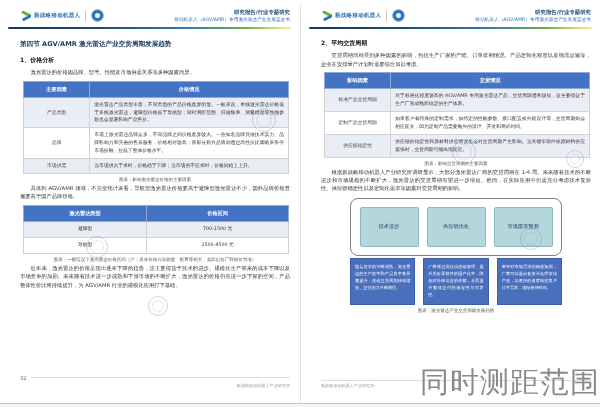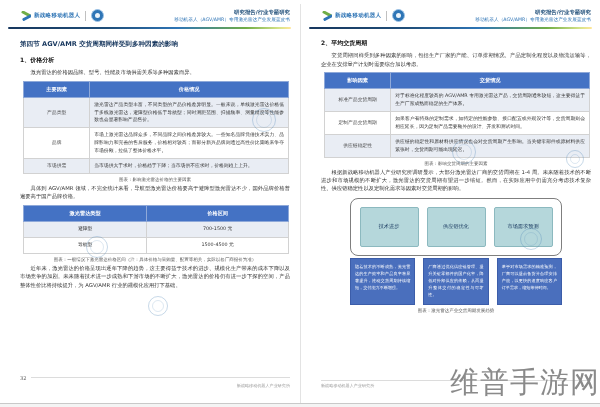--- a/index.html
+++ b/index.html
@@ -83,21 +83,21 @@
         <span class="brand-badge"></span>
       </div>
       <div class="header-right">
         <div class="doc-type">研究报告/行业专题研究</div>
         <div class="doc-title">移动机器人（AGV/AMR）专用激光雷达产业发展蓝皮书</div>
       </div>
     </div>
     <div class="rule"></div>
 
     <div class="content">
-      <div class="section-title">第四节 AGV/AMR 交货周期同样受到多种因素的影响</div>
+      <div class="section-title">第四节 AGV/AMR 激光雷达产业交货周期发展趋势</div>
       <div class="subhead">1、价格分析</div>
       <p class="body">激光雷达的价格因品牌、型号、性能及市场供需关系等多种因素而异。</p>
 
       <table>
         <thead>
           <tr>
             <th>主要因素</th>
             <th>价格情况</th>
           </tr>
         </thead>
@@ -227,13 +227,13 @@
   <div class="stamp" style="left:86px;top:236px;width:20px;height:20px;"></div>
   <div class="stamp" style="left:148px;top:296px;width:18px;height:18px;"></div>
   <div class="stamp" style="left:452px;top:140px;width:22px;height:22px;"></div>
   <div class="stamp" style="left:520px;top:228px;width:20px;height:20px;"></div>
   <div class="stamp" style="left:566px;top:150px;width:16px;height:16px;"></div>
 
 </div>
 
 <div class="spread-bottom"></div>
 <div class="divider"></div>
-<div class="vip-watermark">维普手游网</div>
+<div class="vip-watermark">同时测距范围</div>
 
 </body></html>

